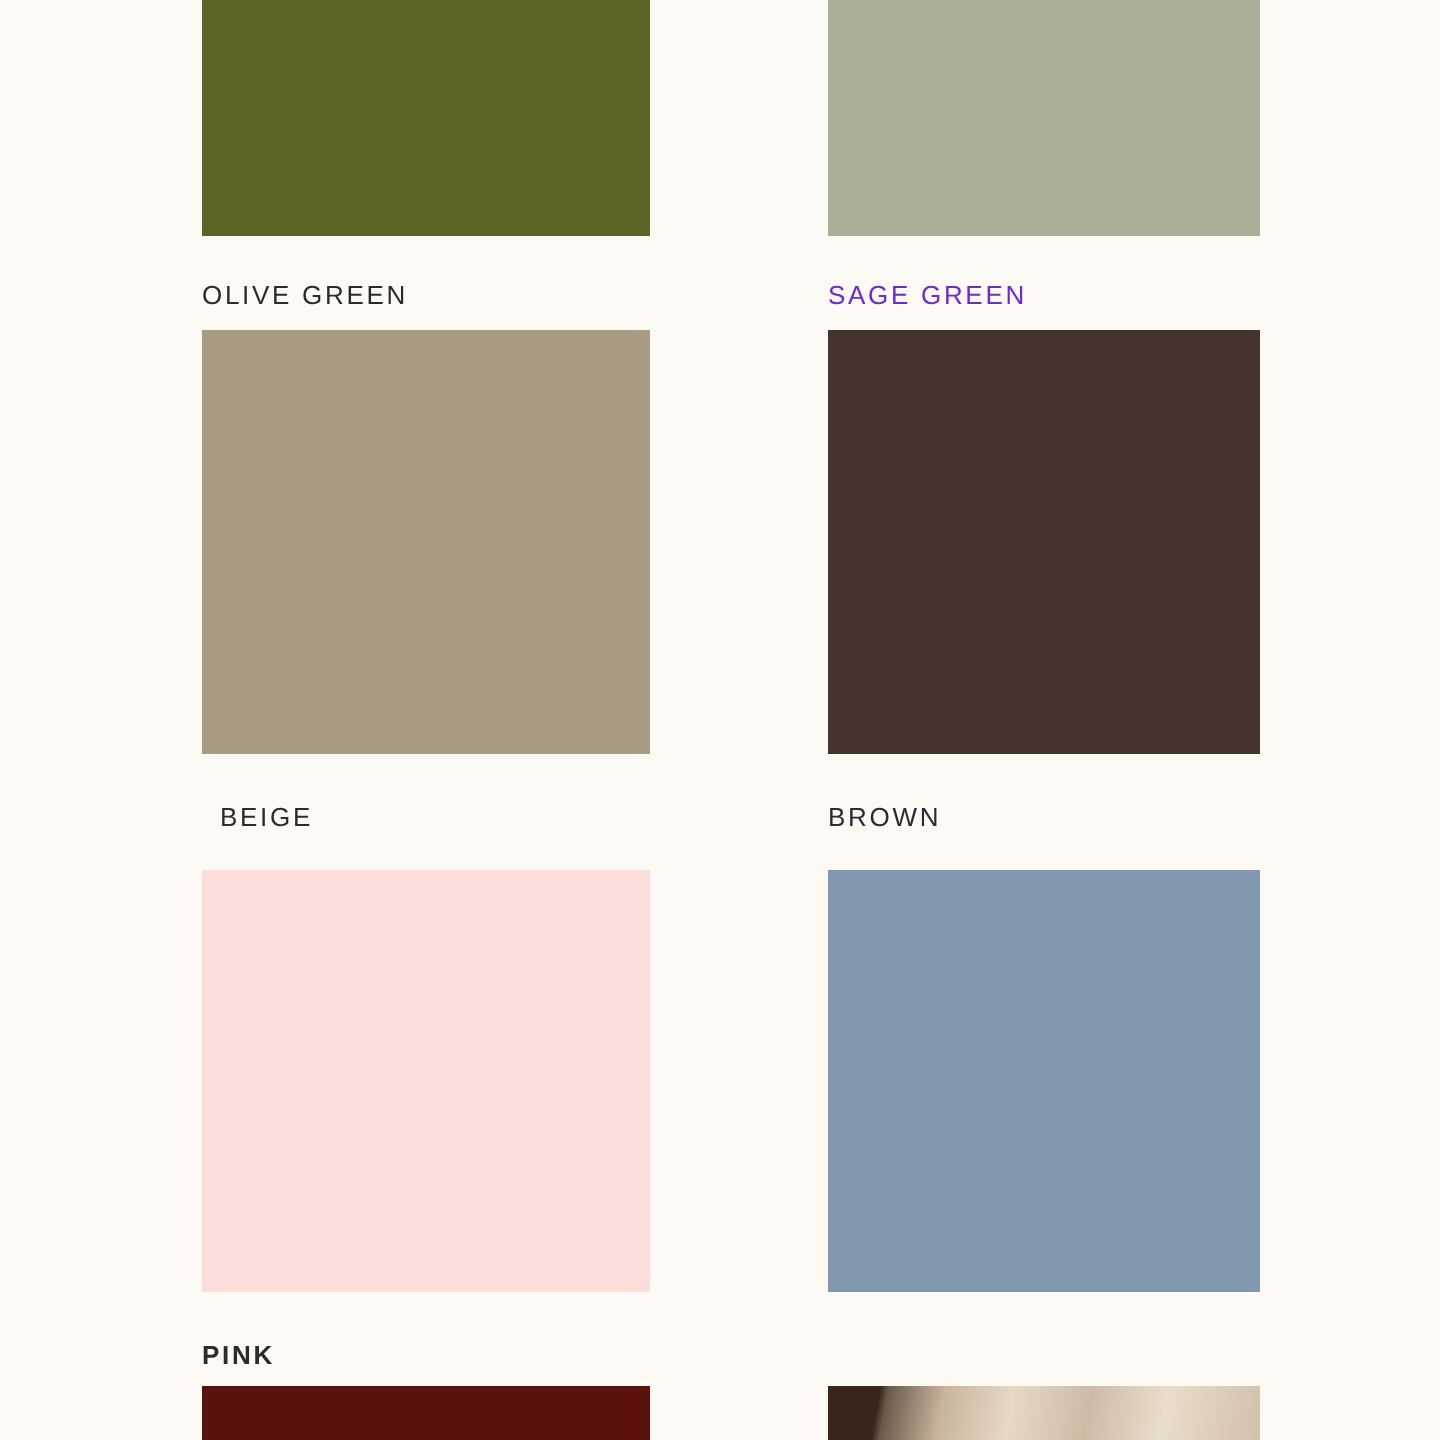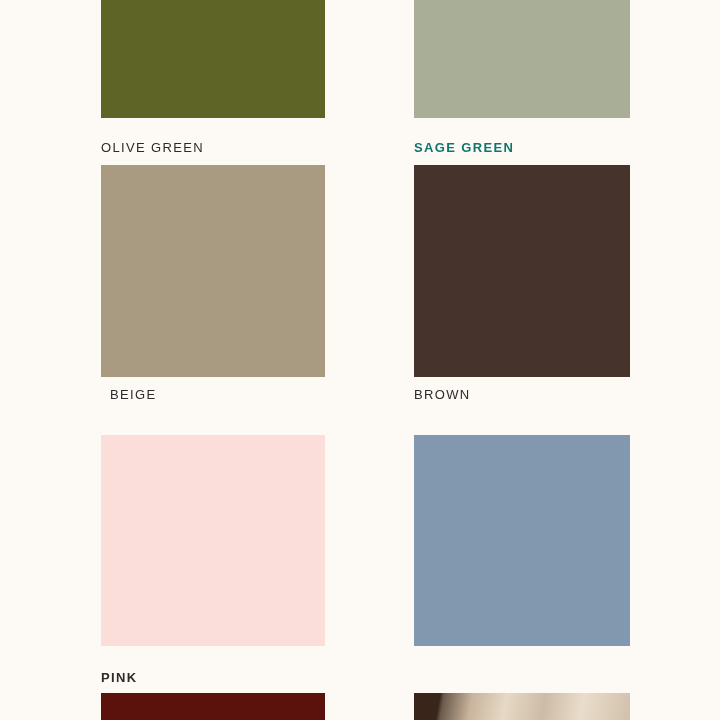--- a/index.html
+++ b/index.html
@@ -74,21 +74,21 @@
   }
 
   
   #row-earth {
     height: 270px;
   }
   #row-earth .swatch-chip {
     height: 212px;
   }
   #row-earth .swatch-label {
-    padding-top: 11px;
+    padding-top: 25px;
   }
   
   #swatch-label-beige {
     padding-left: 9px;
     padding-top: 33px;
   }
 
   
   #row-pastels {
     height: 258px;
@@ -125,21 +125,21 @@
 
 <div id="palette-grid">
 
   <div class="palette-row" id="row-greens">
     <div class="swatch-cell col-left">
       <span class="swatch-chip" id="chip-olive-green" style="background-color: rgb(94, 99, 38);"></span>
       <div class="swatch-label" style="color: rgb(43, 43, 43);">OLIVE GREEN</div>
     </div>
     <div class="swatch-cell col-right">
       <span class="swatch-chip" id="chip-sage-green" style="background-color: rgb(169, 174, 150);"></span>
-      <div class="swatch-label" style="color: #0f766e; font-weight: bold;">SAGE GREEN</div>
+      <div class="swatch-label" style="color: #6d28d9;">SAGE GREEN</div>
     </div>
   </div>
 
   <div class="palette-row" id="row-earth">
     <div class="swatch-cell col-left">
       <span class="swatch-chip" id="chip-beige" style="background-color: rgb(168, 155, 130);"></span>
       <div class="swatch-label" id="swatch-label-beige" style="color: rgb(43, 43, 43);">BEIGE</div>
     </div>
     <div class="swatch-cell col-right">
       <span class="swatch-chip" id="chip-brown" style="background-color: rgb(70, 51, 43);"></span>

